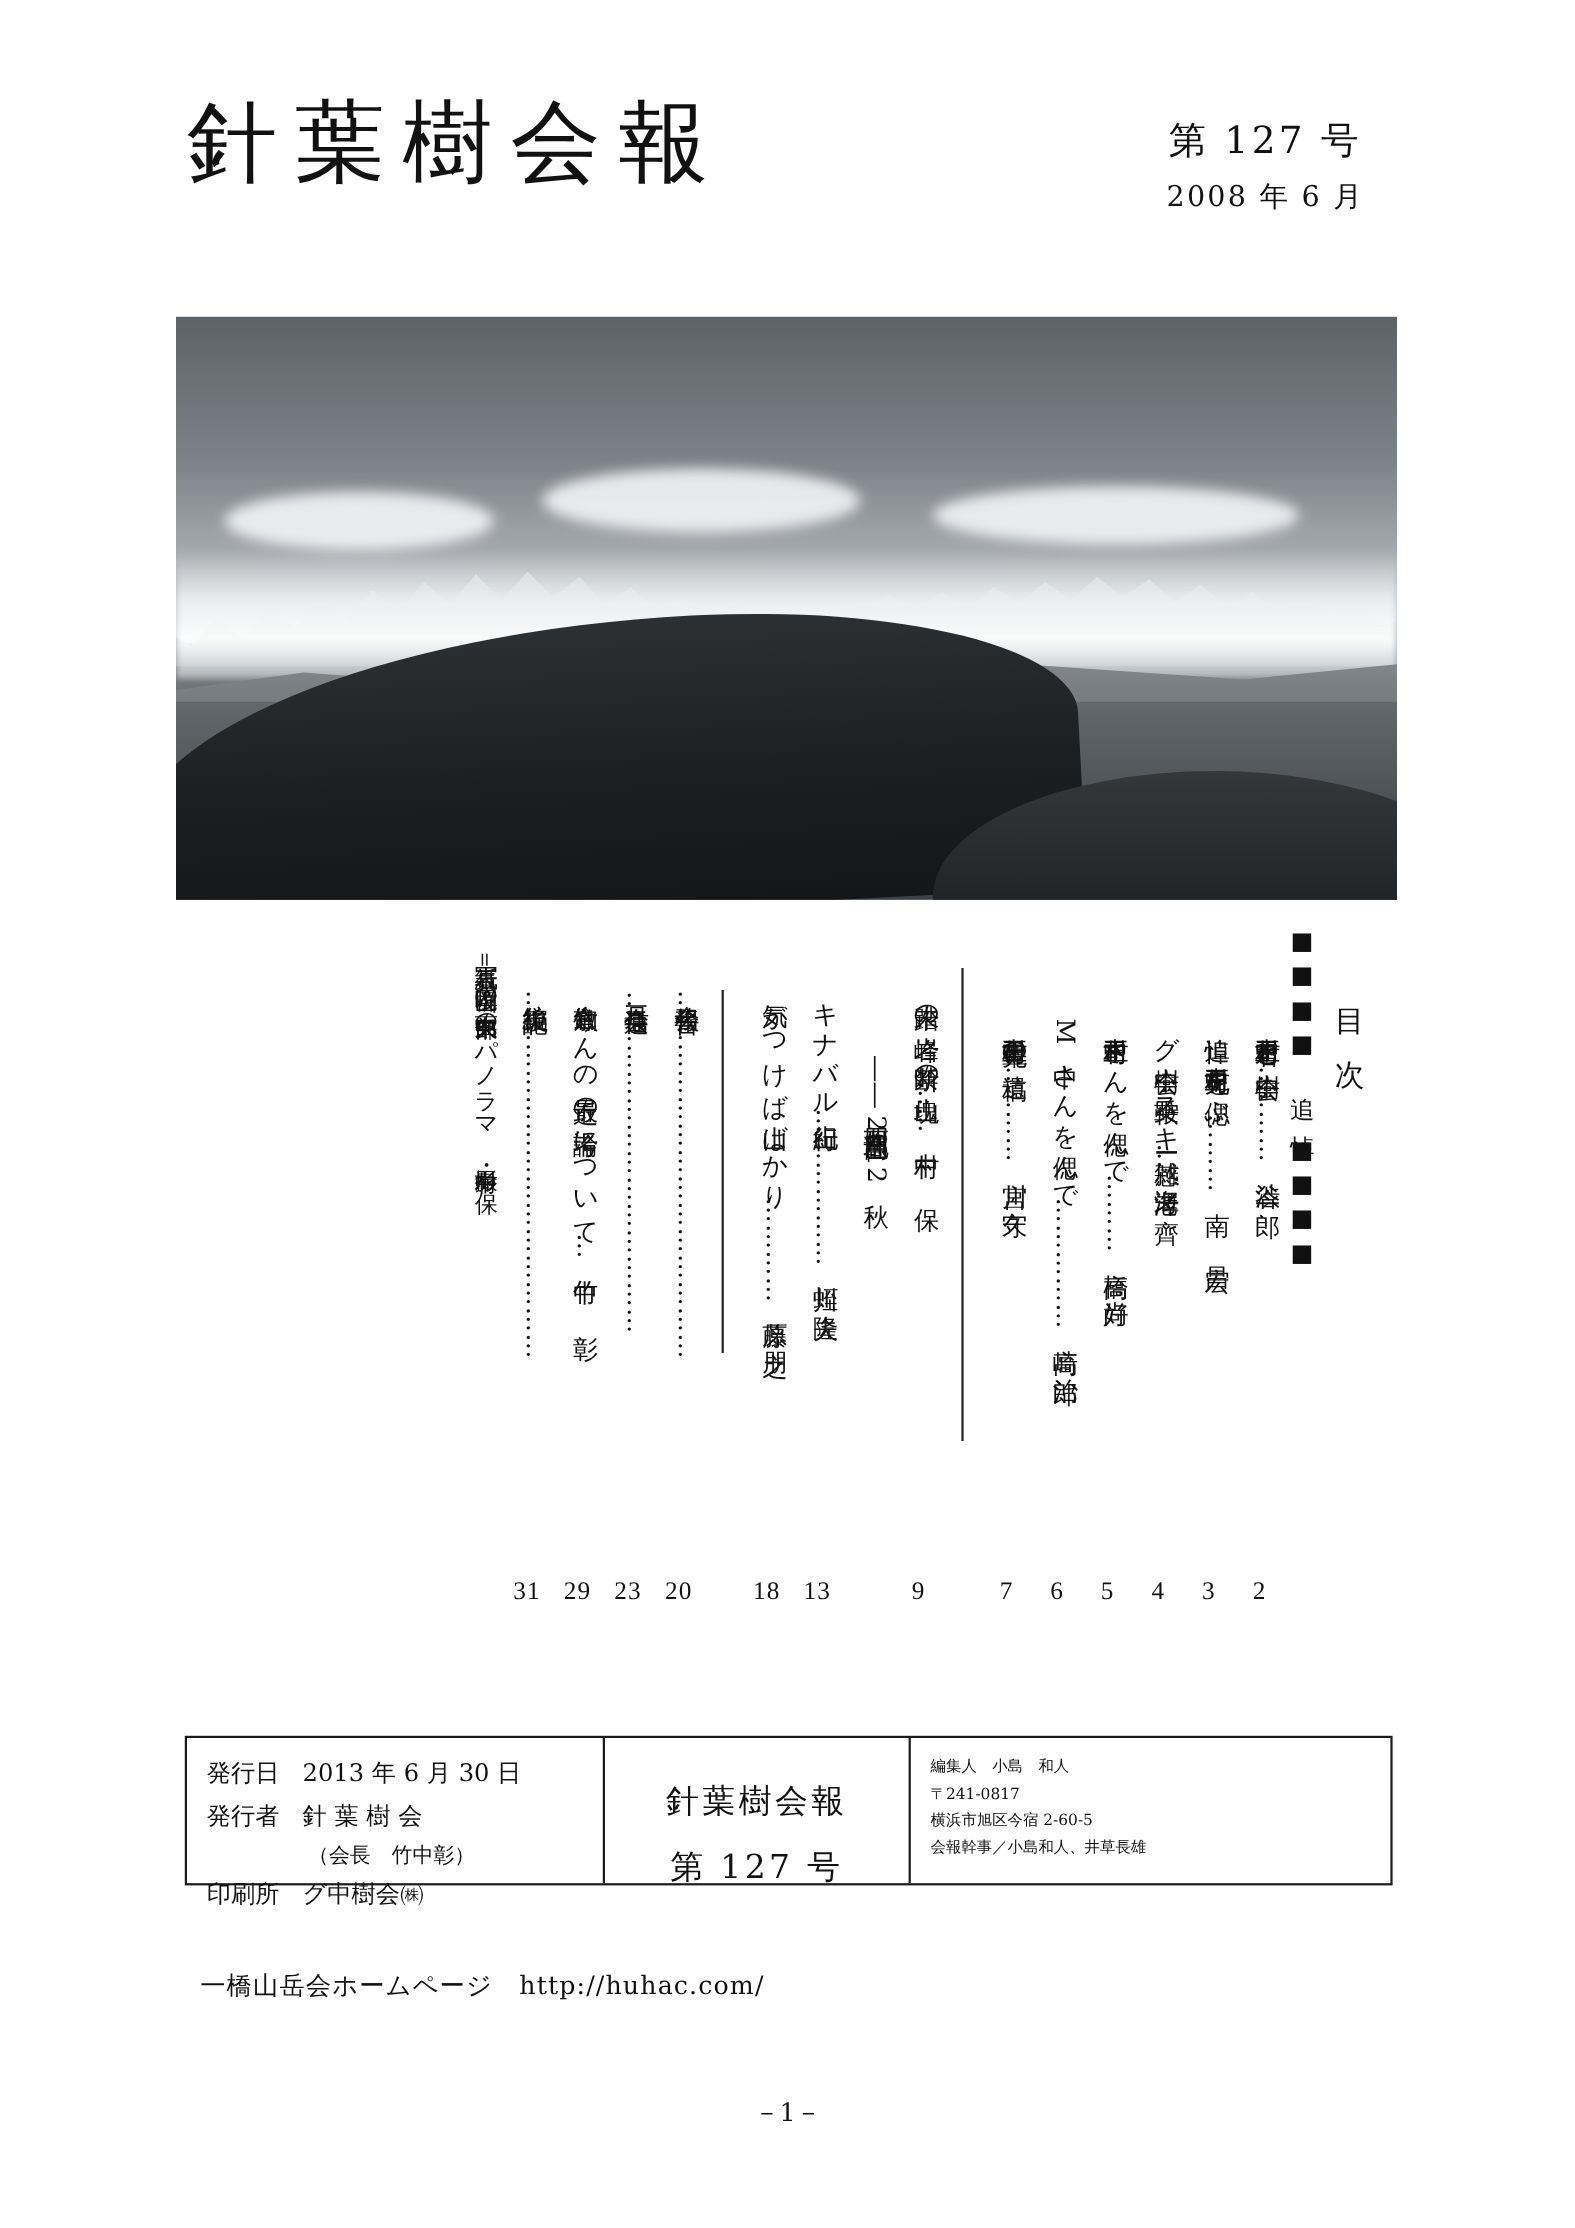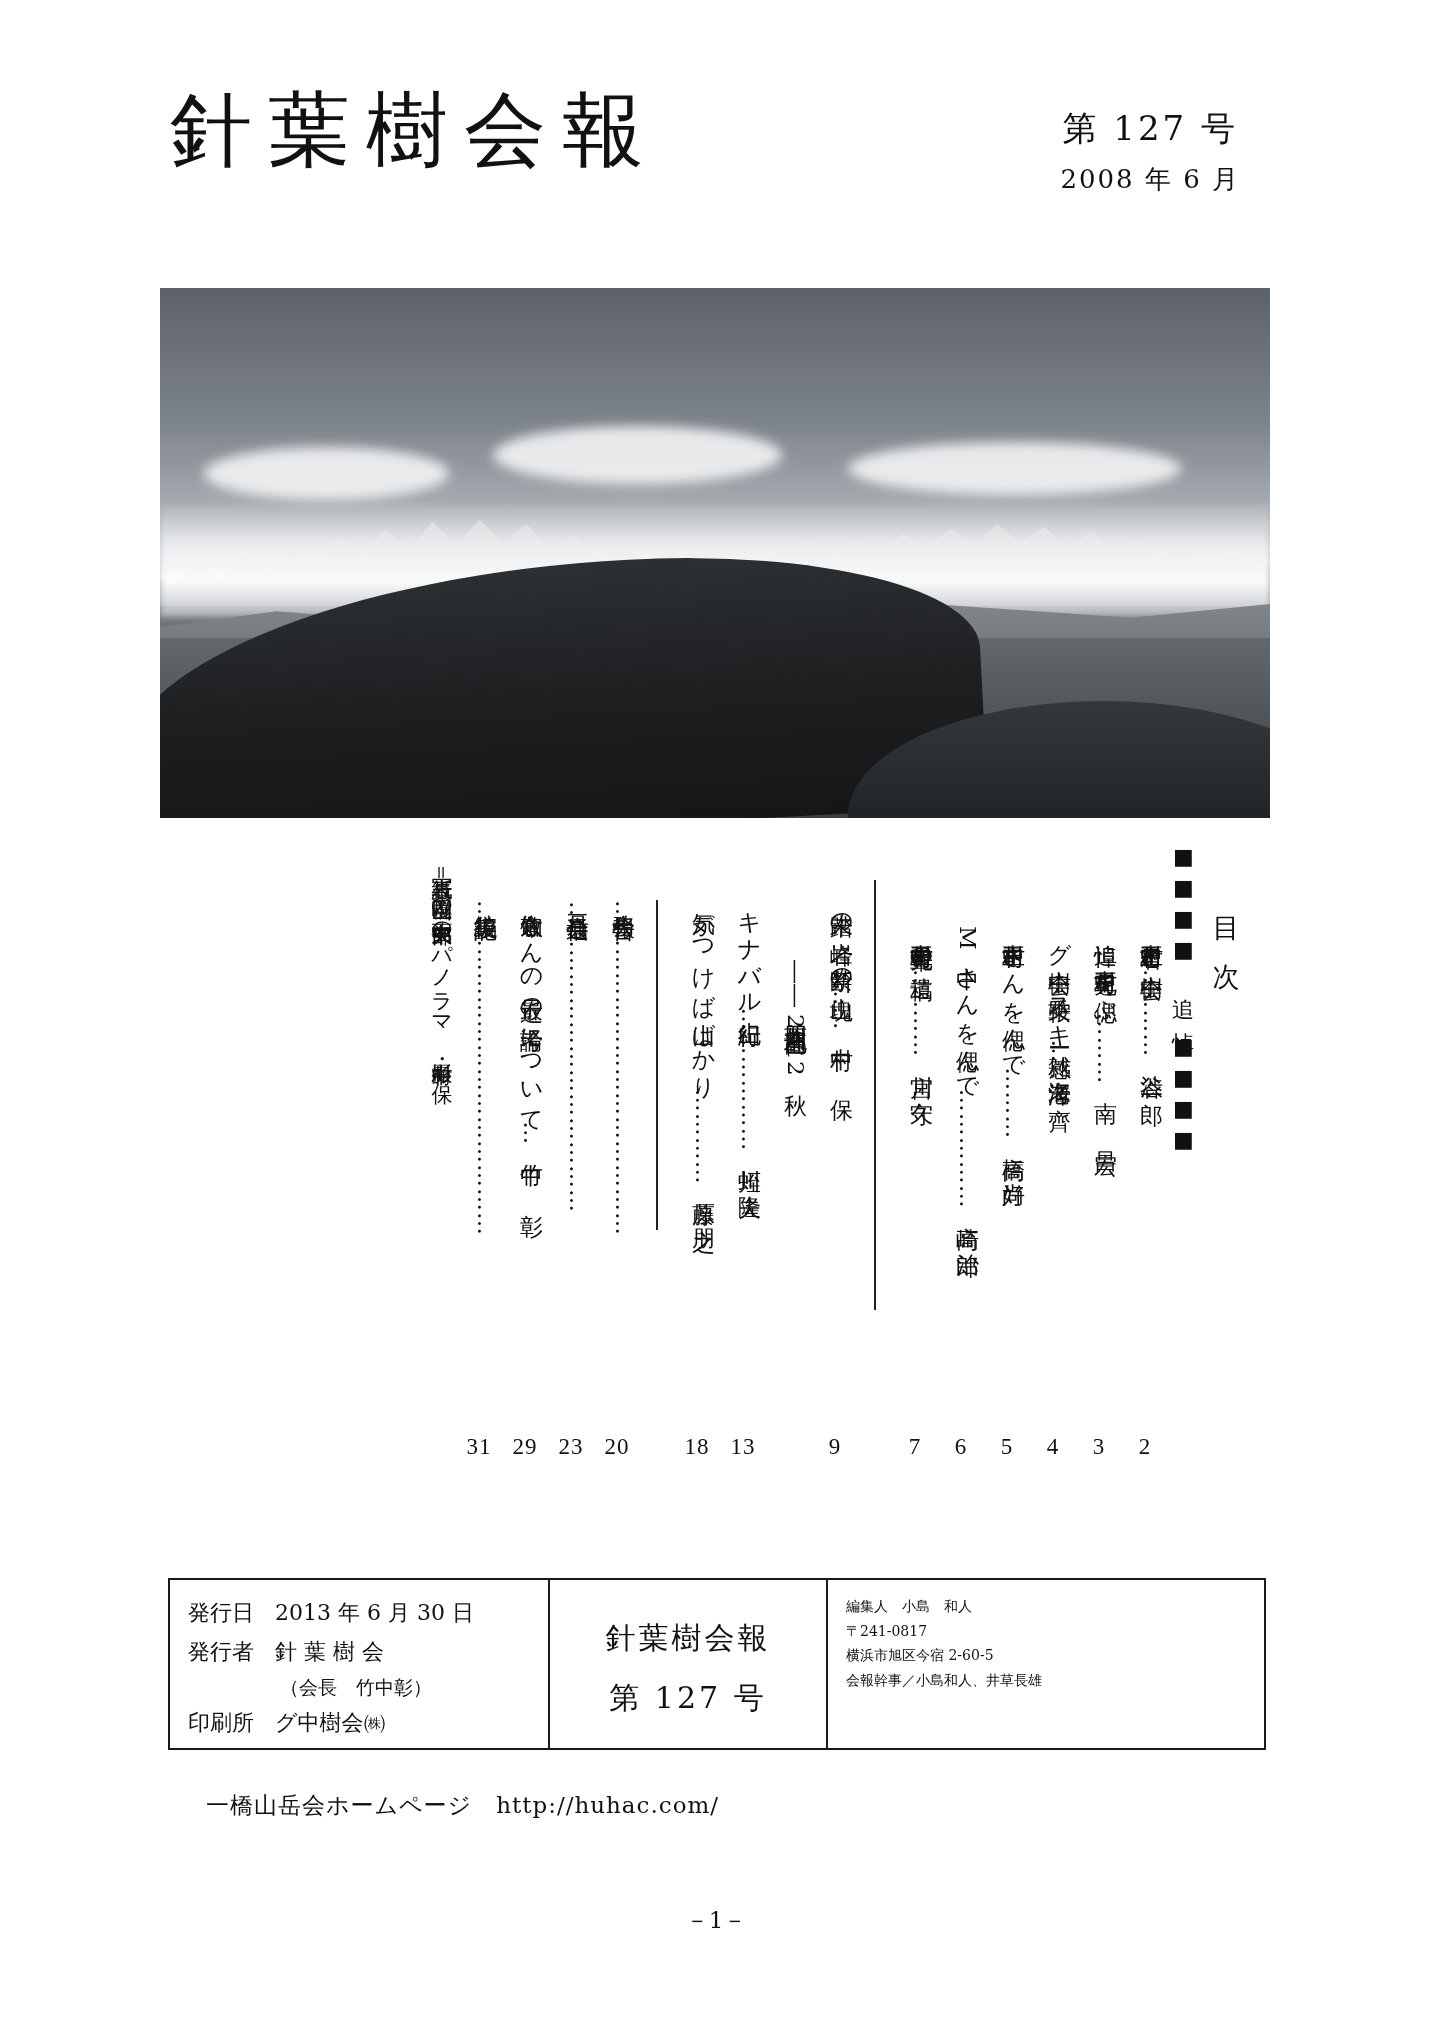--- a/index.html
+++ b/index.html
@@ -228,21 +228,21 @@
   .rule.tall {
     height: 520px;
   }
 
   
   .colophon {
     position: absolute;
     left: 168px;
     top: 1578px;
     width: 1098px;
-    height: 172px;
+    height: 136px;
     border: 2px solid #1a1a1a;
     box-sizing: border-box;
     display: flex;
     flex-direction: row;
   }
   .colo-cell {
     box-sizing: border-box;
     padding: 14px 18px;
   }
   .colo-left {
@@ -270,21 +270,20 @@
   }
   .indent-2 { padding-left: 92px; }
   .indent-3 { padding-left: 120px; }
 
   .homepage {
     position: absolute;
     left: 182px;
     top: 1790px;
     font-size: 23px;
     letter-spacing: 1px;
-    margin-left: 24px;
   }
   .pagenum {
     position: absolute;
     left: 0;
     top: 1905px;
     width: 100%;
     text-align: center;
     font-size: 23px;
   }
 </style>

